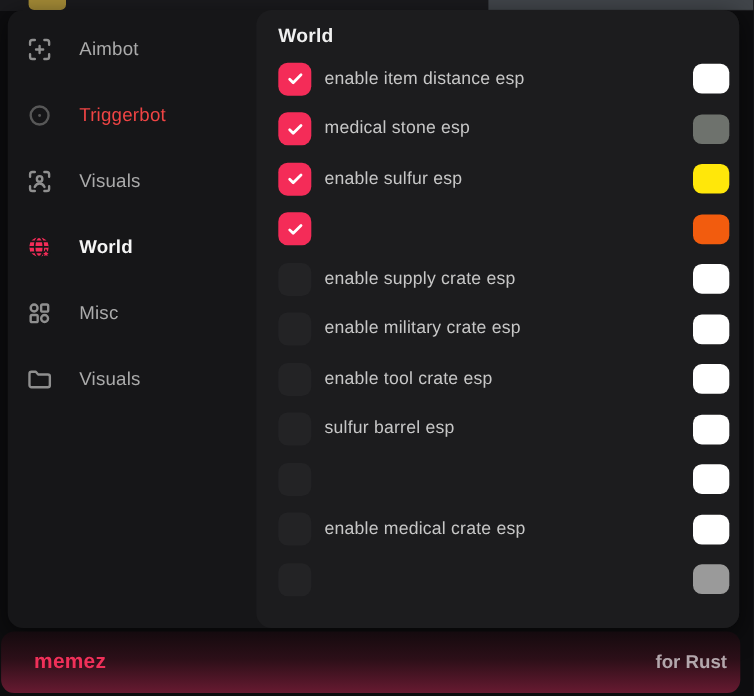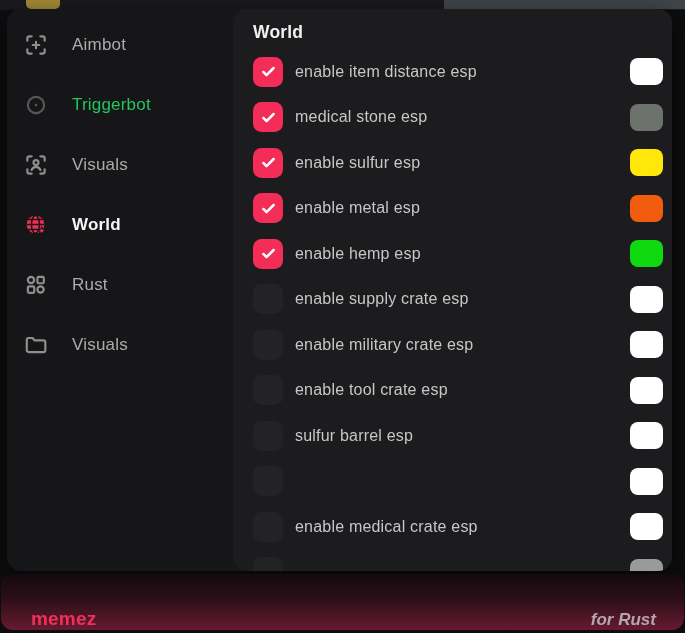--- a/index.html
+++ b/index.html
@@ -25,21 +25,21 @@
     box-shadow:0 6px 22px rgba(0,0,0,.55);
   }
 
   
   .sidebar { position:absolute; left:0; top:0; width:226px; height:100%; padding-top:6px; }
   .side-item { height:60px; display:flex; align-items:center; padding-left:16px; cursor:pointer;text-align:center; }
   .side-item .icon { width:26px; height:26px; flex:0 0 26px; color:#8f8f8f; }
   .side-item .icon svg { width:100%; height:100%; display:block; }
   .side-item .lbl { margin-left:23px; font-size:17px; letter-spacing:.2px; color:#ababab; }
   .side-item.dimmed .icon { color:#575757; }
-  .side-item.dimmed .lbl { color:#22c55e; }
+  .side-item.dimmed .lbl { color:#ef4444; }
   .side-item.active .icon { color:#f42c58; }
   .side-item.active .lbl { color:#f5f5f5; font-weight:600; }
 
   
   .panel {
     position:absolute; left:226px; top:0; width:439px; height:562px;
     background:#1c1c1e; border-radius:14px; overflow:hidden;
     padding:13px 9px 0 20px;
   }
   .panel-title { font-size:17.5px; font-weight:600; color:#f0f0f0; letter-spacing:.2px; height:22px; margin-bottom:5px; }
@@ -50,27 +50,27 @@
     display:flex; align-items:center; justify-content:center; cursor:pointer;
   }
   .checkbox.checked { background:#f42c58; }
   .checkbox svg { width:19px; height:19px; display:none; }
   .checkbox.checked svg { display:block; }
   .row .lbl { margin-left:12px; font-size:16px; letter-spacing:.2px; color:#c7c7c7; }
   .swatch { margin-left:auto; width:33px; height:27px; border-radius:8px; cursor:pointer; }
 
   
   .footer {
-    position:absolute; left:1px; right:1px; top:574px; height:56px;
+    position:absolute; left:1px; right:12px; top:574px; height:56px;
     border-radius:12px;
     background:linear-gradient(180deg,#140a0e 0%,#2c0f18 45%,#671a31 100%);
-    display:flex; align-items:flex-end;
+    display:flex; align-items:center;
   }
   .footer .brand { margin-left:30px; font-size:19px; font-weight:700; color:#f03059; letter-spacing:.2px; }
-  .footer .tagline { margin-left:auto; margin-right:28px; font-size:17px; font-weight:700; font-style:italic; color:#b3a7ac; }
+  .footer .tagline { margin-left:auto; margin-right:12px; font-size:17px; font-weight:700; color:#b3a7ac; }
 </style>
 </head>
 <body>
 
 <div class="game-top">
   <div class="smudge-yellow"></div>
   <div class="smudge-gray"></div>
 </div>
 
 <div class="menu">
@@ -119,21 +119,21 @@
   </div>
       <div class="side-item">
     <span class="icon">
           <svg viewBox="0 0 24 24" fill="none" stroke="currentColor" stroke-width="2">
             <circle cx="7.4" cy="7.4" r="2.9"></circle>
             <rect x="13.3" y="4.5" width="5.9" height="5.9" rx="1.2"></rect>
             <rect x="4.5" y="13.3" width="5.9" height="5.9" rx="1.2"></rect>
             <circle cx="16.2" cy="16.2" r="2.9"></circle>
           </svg>
         </span>
-    <span class="lbl">Rust</span>
+    <span class="lbl">Misc</span>
   </div>
       <div class="side-item">
     <span class="icon">
           <svg viewBox="0 0 24 24" fill="none" stroke="currentColor" stroke-width="2" stroke-linejoin="round">
             <path d="M3.5 16.8V7.2c0-1 .8-1.7 1.7-1.7h3.6l2 2.3h8.1c.9 0 1.7.8 1.7 1.7v7.3c0 1-.8 1.7-1.7 1.7H5.2c-.9 0-1.7-.7-1.7-1.7z"></path>
           </svg>
         </span>
     <span class="lbl">Visuals</span>
   </div>
     </nav>
@@ -167,31 +167,21 @@
     </span>
     <span class="lbl">enable sulfur esp</span>
     <span class="swatch" style="background: rgb(255, 231, 10);"></span>
   </div>
         <div class="row">
     <span class="checkbox checked">
       <svg viewBox="0 0 24 24" fill="none" stroke="#ffffff" stroke-width="3.2" stroke-linecap="round" stroke-linejoin="round">
         <path d="M5.5 12.6l4 4L18.5 7.6"></path>
       </svg>
     </span>
-    <span class="lbl">enable metal esp</span>
     <span class="swatch" style="background: rgb(242, 92, 14);"></span>
-  </div>
-        <div class="row">
-    <span class="checkbox checked">
-      <svg viewBox="0 0 24 24" fill="none" stroke="#ffffff" stroke-width="3.2" stroke-linecap="round" stroke-linejoin="round">
-        <path d="M5.5 12.6l4 4L18.5 7.6"></path>
-      </svg>
-    </span>
-    <span class="lbl">enable hemp esp</span>
-    <span class="swatch" style="background: rgb(17, 217, 15);"></span>
   </div>
         <div class="row">
     <span class="checkbox">
       
     </span>
     <span class="lbl">enable supply crate esp</span>
     <span class="swatch" style="background: rgb(255, 255, 255);"></span>
   </div>
         <div class="row">
     <span class="checkbox">

